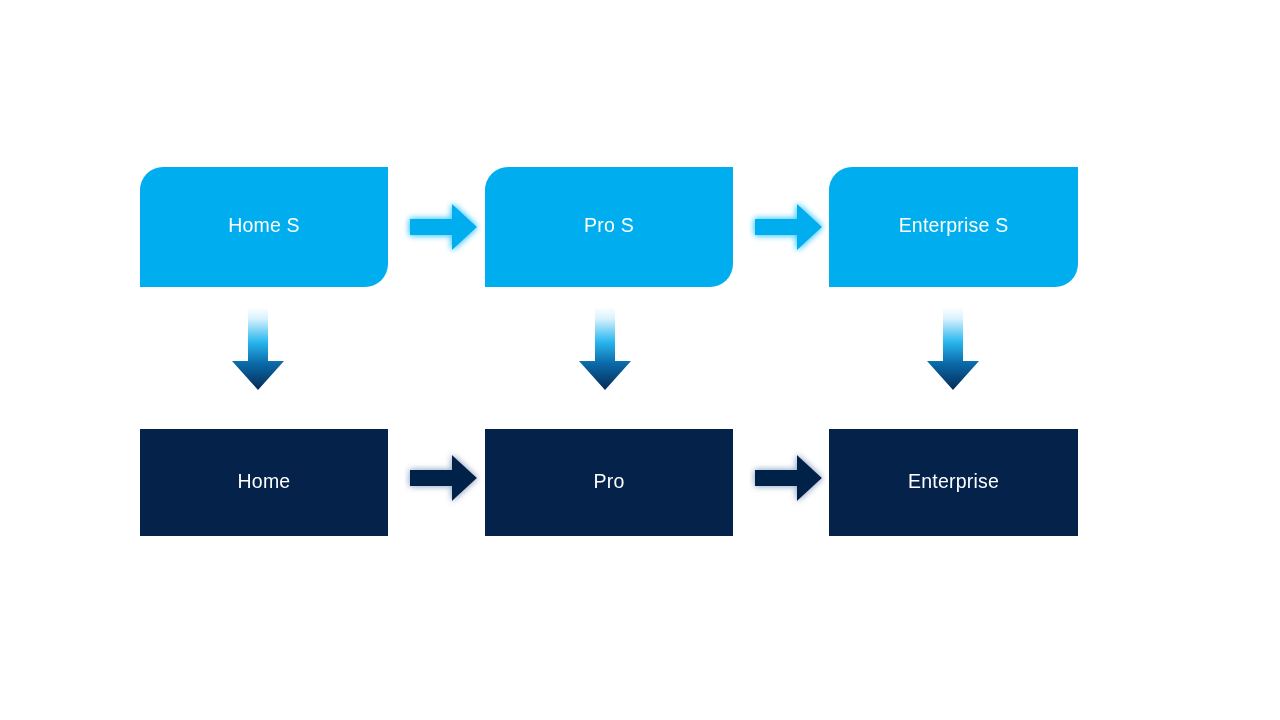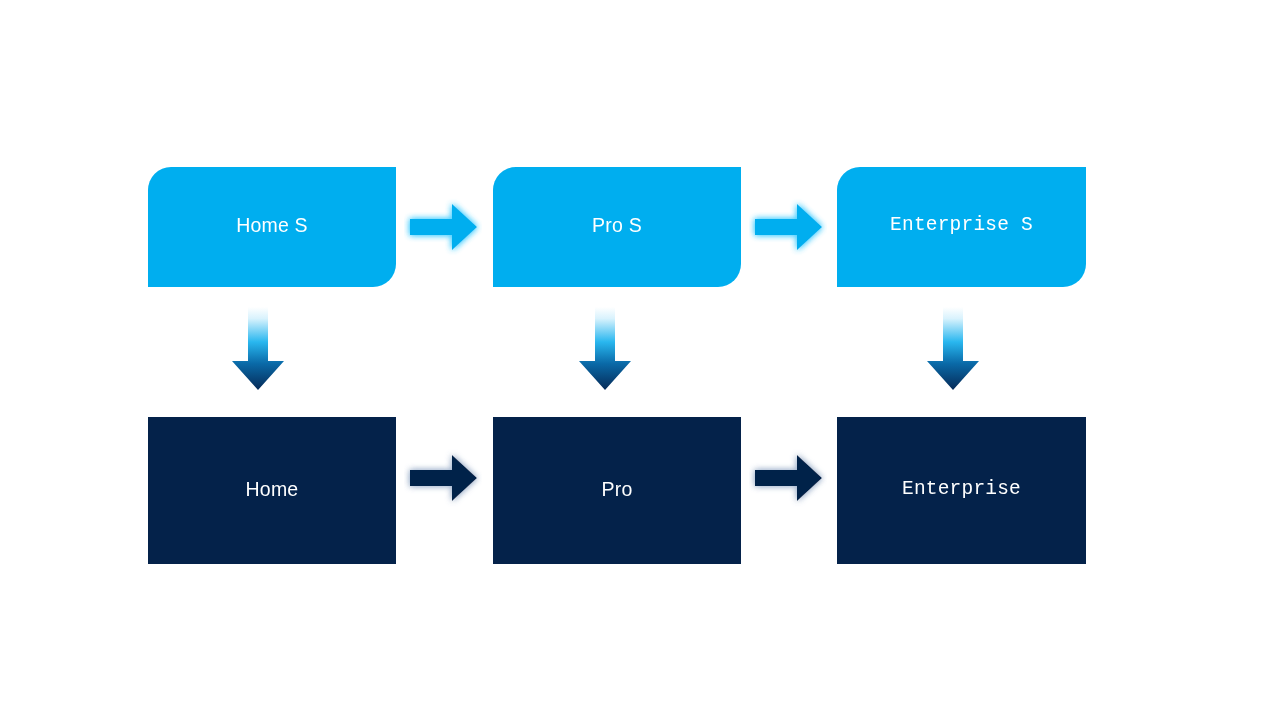--- a/index.html
+++ b/index.html
@@ -27,43 +27,42 @@
     align-items: center;
     justify-content: center;
     box-sizing: border-box;
     color: #ffffff;
     font-size: 19.5px;
     font-weight: 400;
     letter-spacing: 0.2px;
     line-height: 1.2;
     white-space: nowrap;
     padding-bottom: 2px;
-    margin-left: 8px;
   }
   .node.tier-s {
     background: #00aeef;
     
     border-radius: 23px 0 23px 0;
   }
   .node.tier-base {
     background: #04224a;
     border-radius: 0;
   }
   .node-label {
     pointer-events: none;
   }
 
   
   .r1 { top: 167px; height: 120px; }
   
-  .r2 { top: 417px; height: 147px; }
+  .r2 { top: 429px; height: 107px; }
 
   .c1 { left: 140px; width: 248px; }
   .c2 { left: 485px; width: 248px; }
-  .c3 { left: 829px; width: 249px; font-family: Liberation Mono, monospace; }
+  .c3 { left: 829px; width: 249px; }
 
   
   .h-arrow {
     position: absolute;
     width: 78px;
     height: 58px;
   }
   .h-arrow svg { display: block; width: 100%; height: 100%; }
 
   .ha-r1 { top: 198px; }

